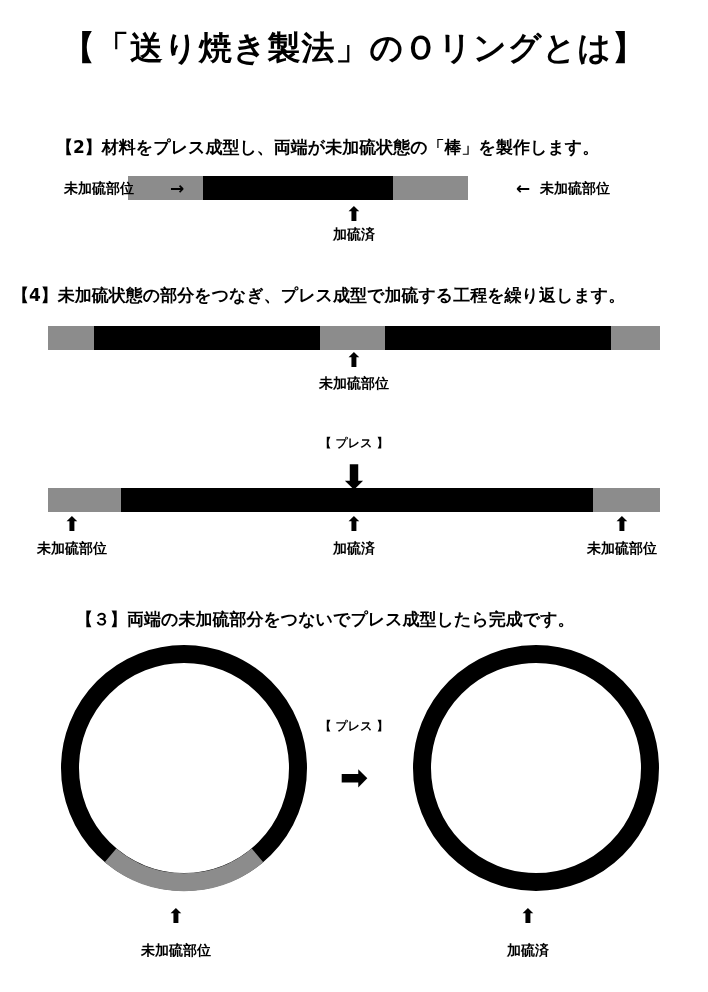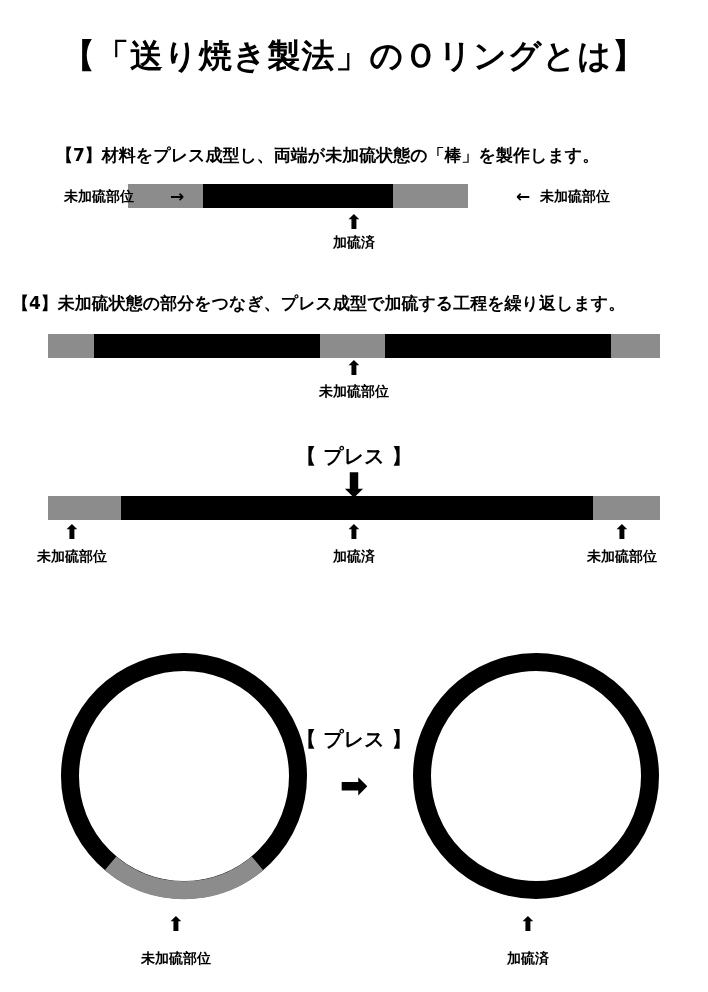--- a/index.html
+++ b/index.html
@@ -10,21 +10,21 @@
   body {
     width: 708px;
     height: 992px;
     position: relative;
     font-family: "DejaVu Sans", "Liberation Sans", sans-serif;
     color: #000000;
     overflow: hidden;
   }
   .page {
     position: absolute;
-    left: 0; top: 8px;
+    left: 0; top: 0;
     width: 708px;
     height: 698px;
   }
   
   .title {
     position: absolute;
     left: 0;
     top: 26px;
     width: 708px;
     text-align: center;
@@ -63,21 +63,21 @@
   .lbl-c {
     position: absolute;
     font-size: 14px;
     font-weight: bold;
     white-space: nowrap;
     text-align: center;
     transform: translateX(-50%);
   }
   .press-lbl {
     position: absolute;
-    font-size: 20px;
+    font-size: 12px;
     font-weight: bold;
     white-space: nowrap;
     text-align: right;
     transform: translateX(-50%);
   }
   
   .arrow-up {
     position: absolute;
     font-size: 20px;
     line-height: 1;
@@ -110,21 +110,21 @@
   }
   .ring-svg { display: block; }
 </style>
 </head>
 <body>
 
 <div class="page">
 
   <div class="title">【「送り焼き製法」のＯリングとは】</div>
 
-  <div class="step-caption" style="left:56px; top:136px;">【7】材料をプレス成型し、両端が未加硫状態の「棒」を製作します。</div>
+  <div class="step-caption" style="left:56px; top:136px;">【2】材料をプレス成型し、両端が未加硫状態の「棒」を製作します。</div>
 
   <div class="bar" style="left:128px; top:176px; width:340px;">
     <div class="seg uncured" style="left:0; width:22%;"></div>
     <div class="seg cured" style="left:22%; width:56%;"></div>
     <div class="seg uncured" style="left:78%; width:22%;"></div>
   </div>
 
   <div class="lbl" style="left:64px; top:180px;">未加硫部位</div>
   <div class="arrow-left" style="left:170px; top:180px;">→</div>
 
@@ -158,20 +158,21 @@
 
   <div class="arrow-up" style="left:72px; top:514px;">⬆</div>
   <div class="lbl-c" style="left:72px; top:540px;">未加硫部位</div>
 
   <div class="arrow-up" style="left:354px; top:514px;">⬆</div>
   <div class="lbl-c" style="left:354px; top:540px;">加硫済</div>
 
   <div class="arrow-up" style="left:622px; top:514px;">⬆</div>
   <div class="lbl-c" style="left:622px; top:540px;">未加硫部位</div>
 
+  <div class="step-caption" style="left:76px; top:608px;">【３】両端の未加硫部分をつないでプレス成型したら完成です。</div>
 
   <div class="ring-wrap" style="left:56px; top:640px;">
     <svg class="ring-svg" width="256" height="256" viewBox="0 0 256 256">
 
       <circle cx="128" cy="128" r="114" fill="none" stroke="#000000" stroke-width="18"></circle>
 
       <path d="M 54.5 215.3 A 114 114 0 0 0 201.5 215.3" fill="none" stroke="#8c8c8c" stroke-width="18"></path>
     </svg>
   </div>
 

